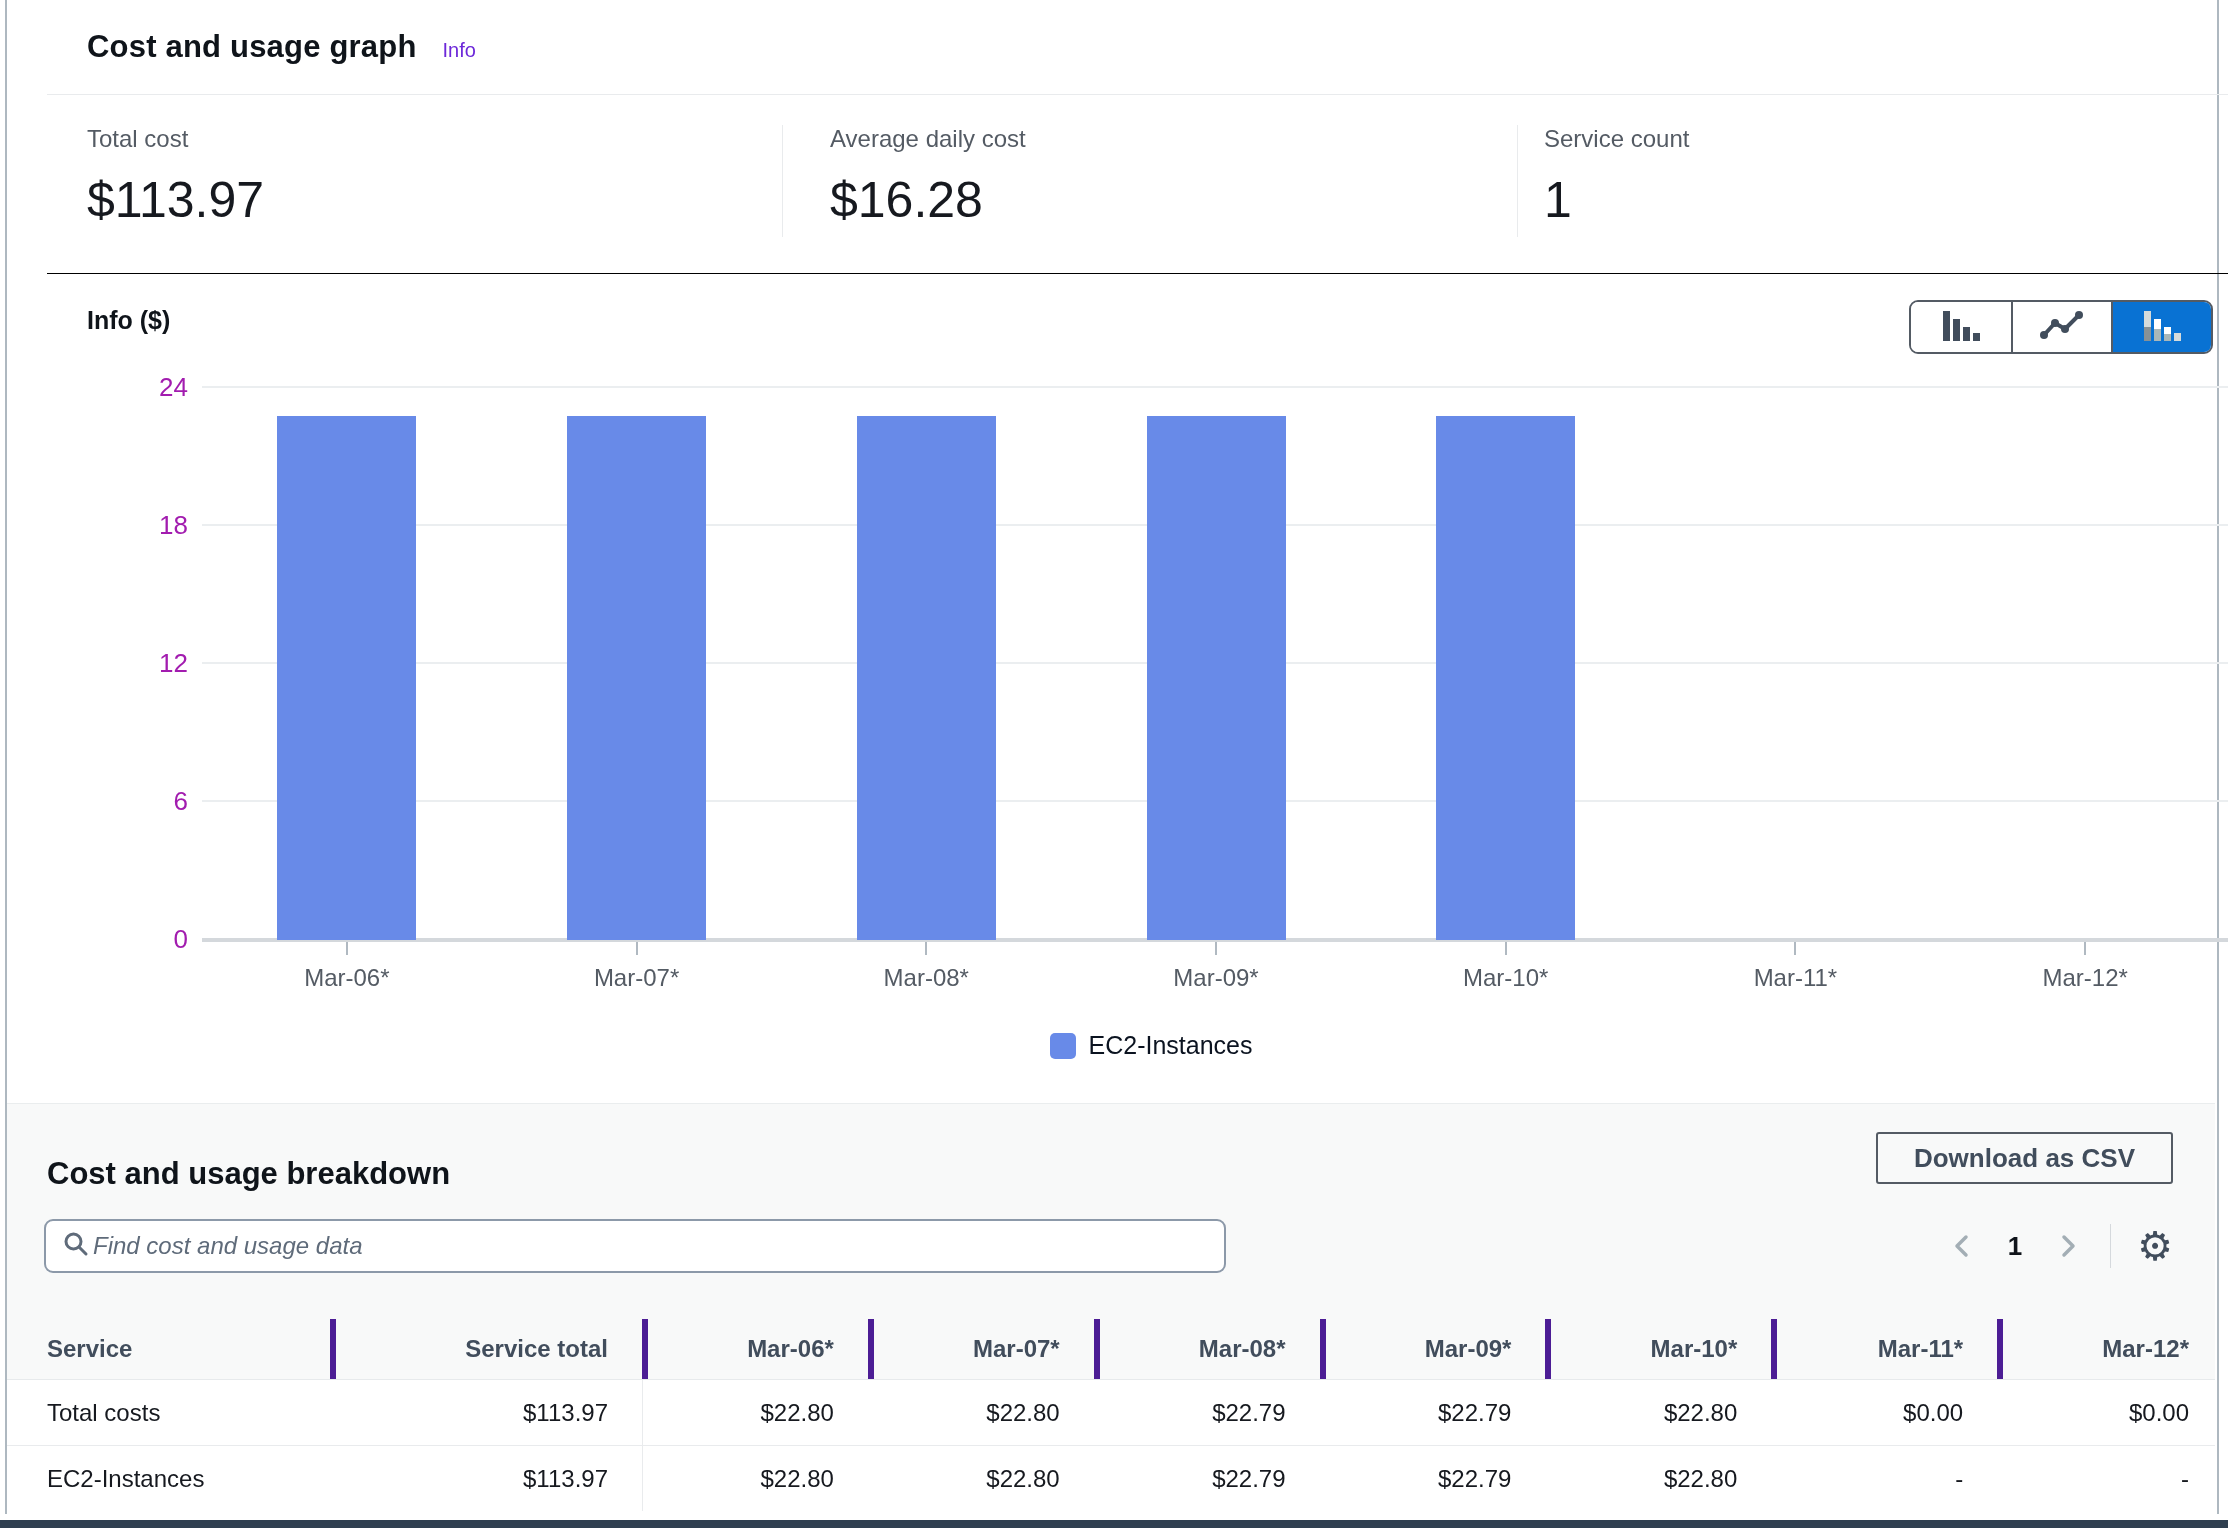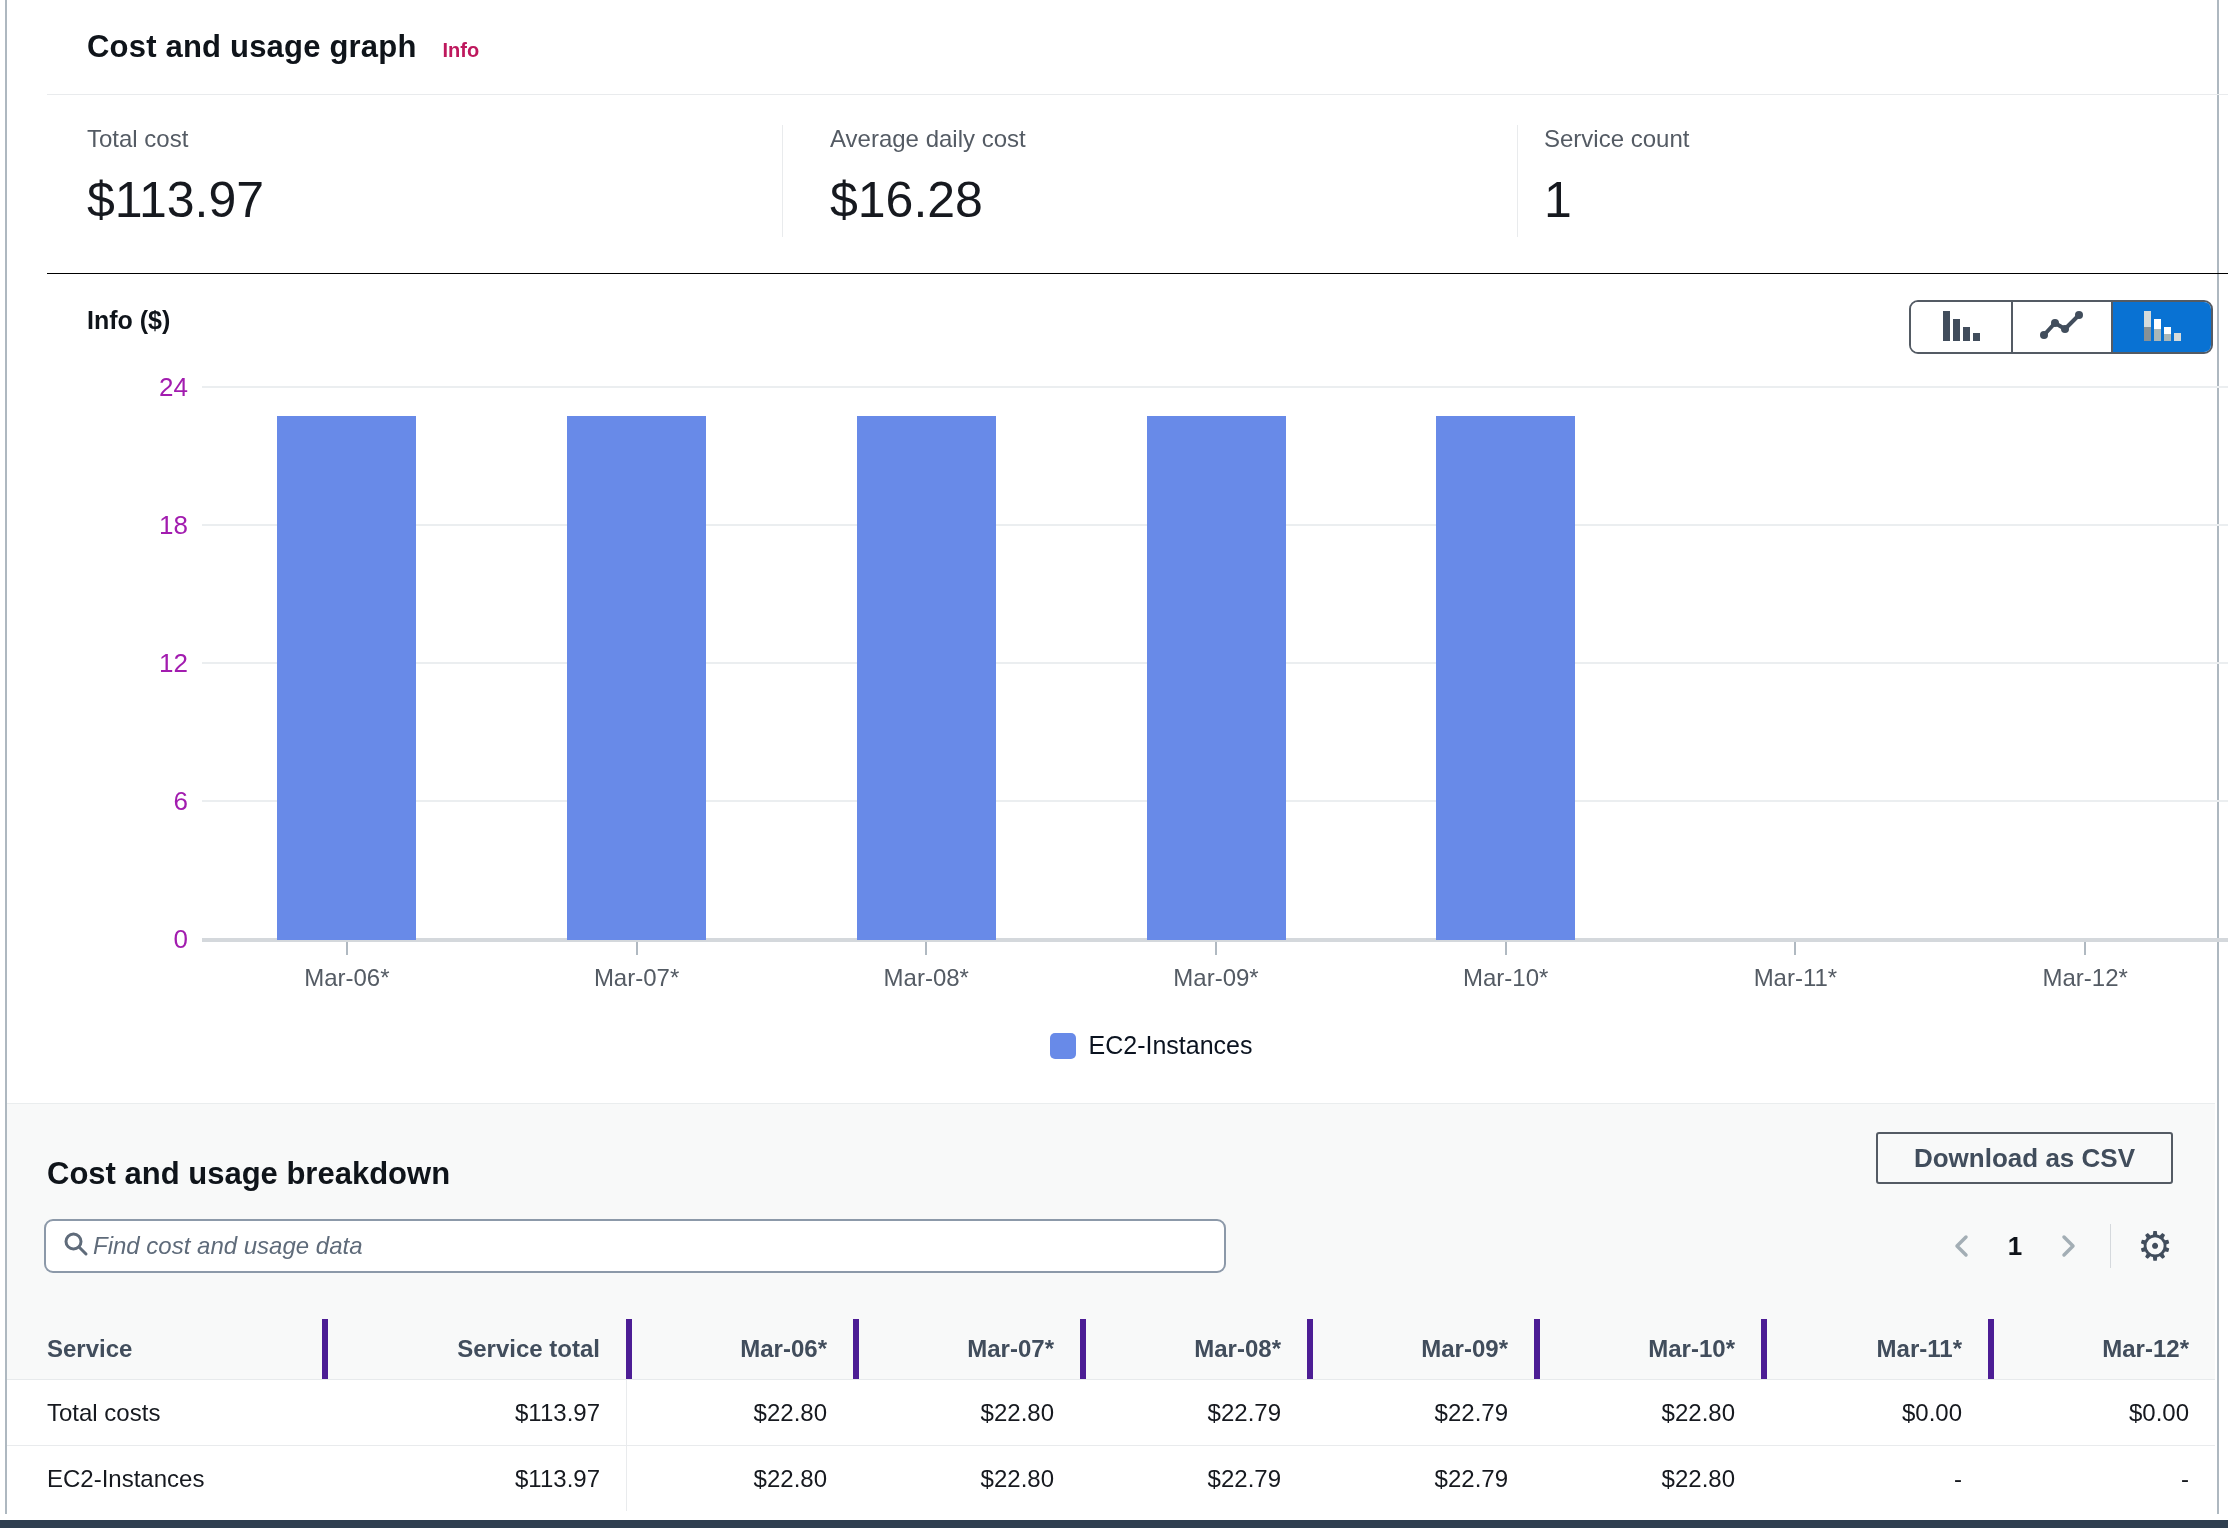--- a/index.html
+++ b/index.html
@@ -6,21 +6,21 @@
   .page{position:relative;width:2228px;height:1528px;overflow:hidden;background:#ffffff;
         font-family:"Liberation Sans","DejaVu Sans",sans-serif;color:#16191f;}
   .side-border{position:absolute;top:0;height:1514px;width:2px;background:#aeb8c0;}
   .side-border.left{left:5px;}
   .side-border.right{left:2217px;}
 
   
   .section-a{position:absolute;left:7px;top:0;width:2208px;margin-left:40px;}
   .panel-header{height:95px;border-bottom:1px solid #e9ebed;display:flex;align-items:center;padding-left:40px;box-sizing:border-box;}
   .panel-title{font-size:31px;font-weight:700;color:#0f141a;letter-spacing:.2px;}
-  .info-link{margin-left:26px;margin-top:6px;font-size:20px;font-weight:700;color:#be185d;text-decoration:none;cursor:pointer;}
+  .info-link{margin-left:26px;margin-top:6px;font-size:20px;font-weight:400;color:#6d28d9;text-decoration:none;cursor:pointer;}
 
   .stats{display:flex;height:178px;border-bottom:1px solid #000000;}
   .stat{box-sizing:border-box;padding-top:30px;position:relative;}
   .stat:nth-child(1){width:735px;padding-left:40px;}
   .stat:nth-child(2){width:735px;padding-left:48px;}
   .stat:nth-child(3){flex:1;padding-left:27px;}
   .stat + .stat::before{content:"";position:absolute;left:0;top:30px;height:112px;width:1px;background:#e9ebed;}
   .stat-label{font-size:24px;color:#545b64;}
   .stat-value{font-size:50px;color:#16191f;margin-top:20px;line-height:1.1;}
 
@@ -60,21 +60,21 @@
   .search input::placeholder{font-style:italic;color:#5f6b7a;opacity:1;}
 
   .pager{position:absolute;right:42px;top:115px;height:54px;display:flex;align-items:center;}
   .chev{background:none;border:none;padding:0;margin:0;display:flex;align-items:center;cursor:pointer;}
   .page-num{background:none;border:none;font-family:inherit;font-size:26px;font-weight:700;color:#0f141a;margin:0 28px;cursor:pointer;}
   .pager-divider{width:1px;height:44px;background:#d5d9dd;margin:0 26px 0 30px;}
   .gear-btn{background:none;border:none;font-size:40px;line-height:1;color:#414d5c;cursor:pointer;padding:0;
             font-family:"DejaVu Sans",sans-serif;}
 
   .table{position:absolute;left:0;top:215px;width:100%;}
-  .thead,.trow{display:grid;grid-template-columns:315px 304px repeat(7,1fr);}
+  .thead,.trow{display:grid;grid-template-columns:315px 304px repeat(7,1fr);gap:8px;}
   .thead{height:60px;border-bottom:1px solid #e7eaec;font-weight:700;font-size:24px;color:#414d5c;}
   .trow{height:65px;background:#fff;font-size:24px;color:#16191f;}
   .trow.sep{border-top:1px solid #e9ebed;}
   .cell{display:flex;align-items:center;justify-content:flex-end;padding-right:26px;box-sizing:border-box;height:100%;}
   .cell.first{justify-content:flex-start;padding-left:40px;padding-right:0;}
   .thead .cell{border-left:6px solid #4c1d95;}
   .thead .cell.first{border-left:none;}
   .trow .cell.sticky-div{border-left:1px solid #e9ebed;}
 
   .footer-bar{position:absolute;left:0;bottom:0;width:2228px;height:8px;background:#2f3f50;}

